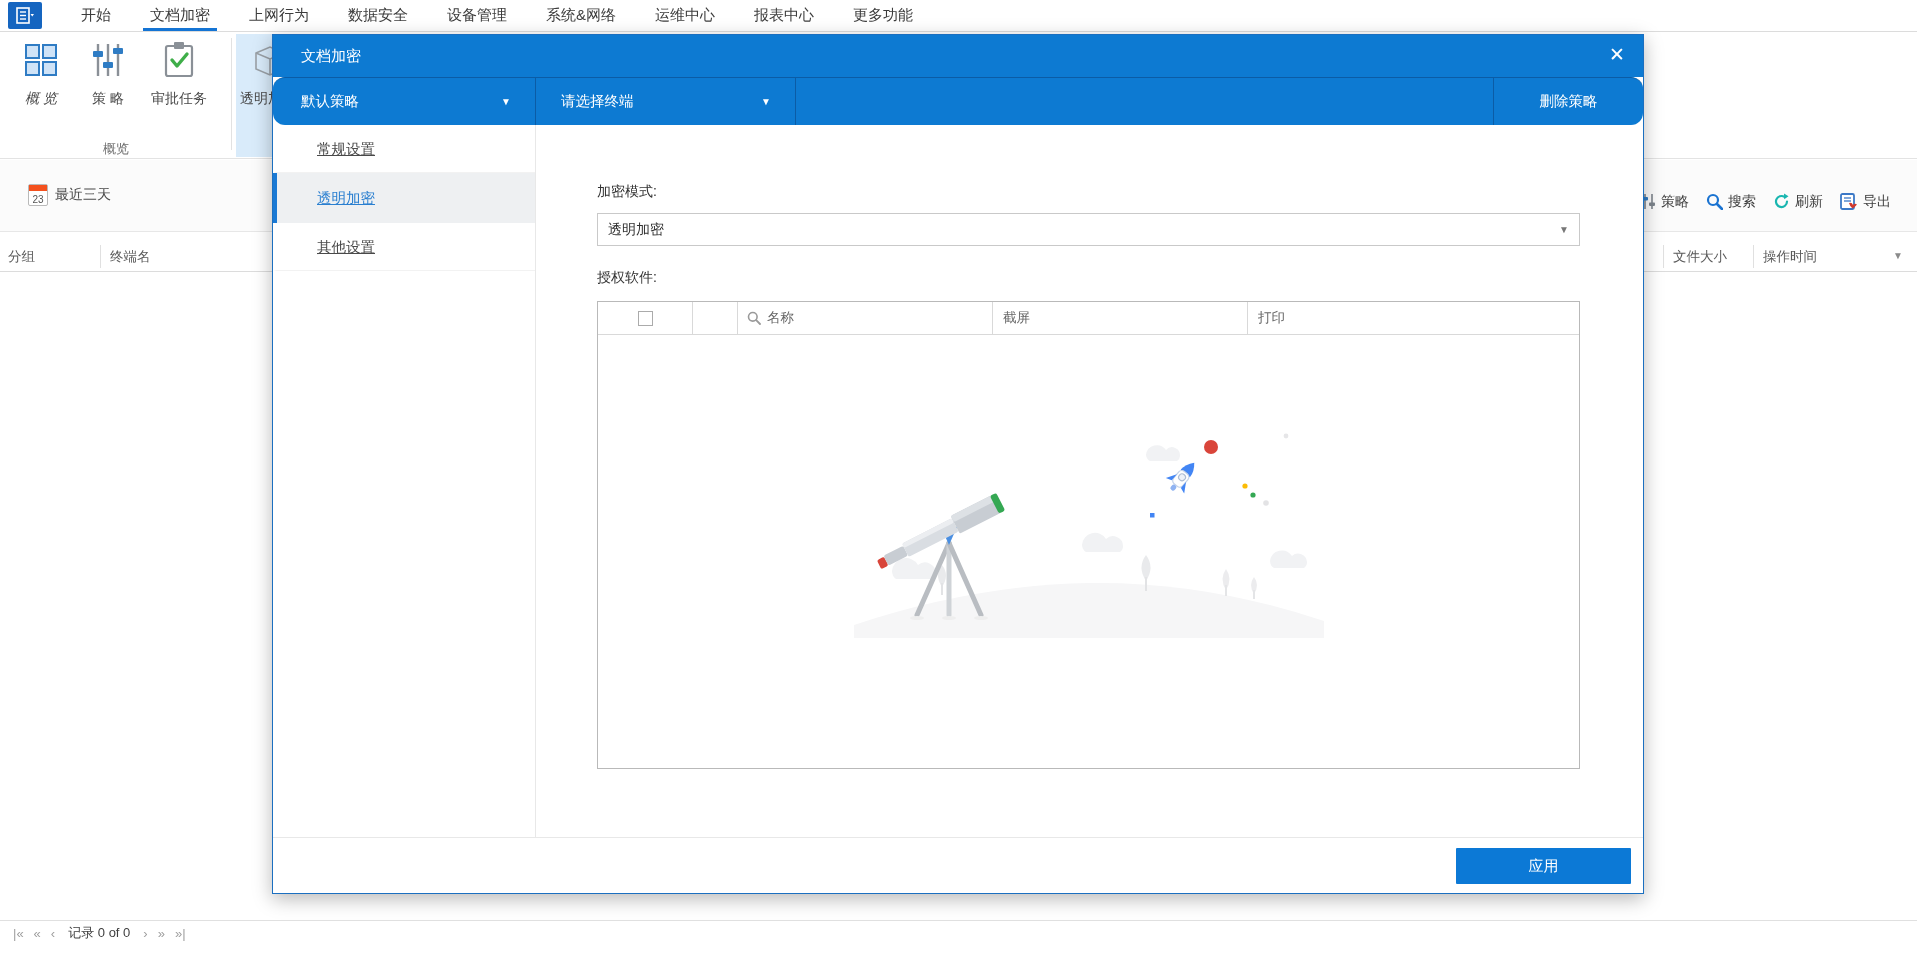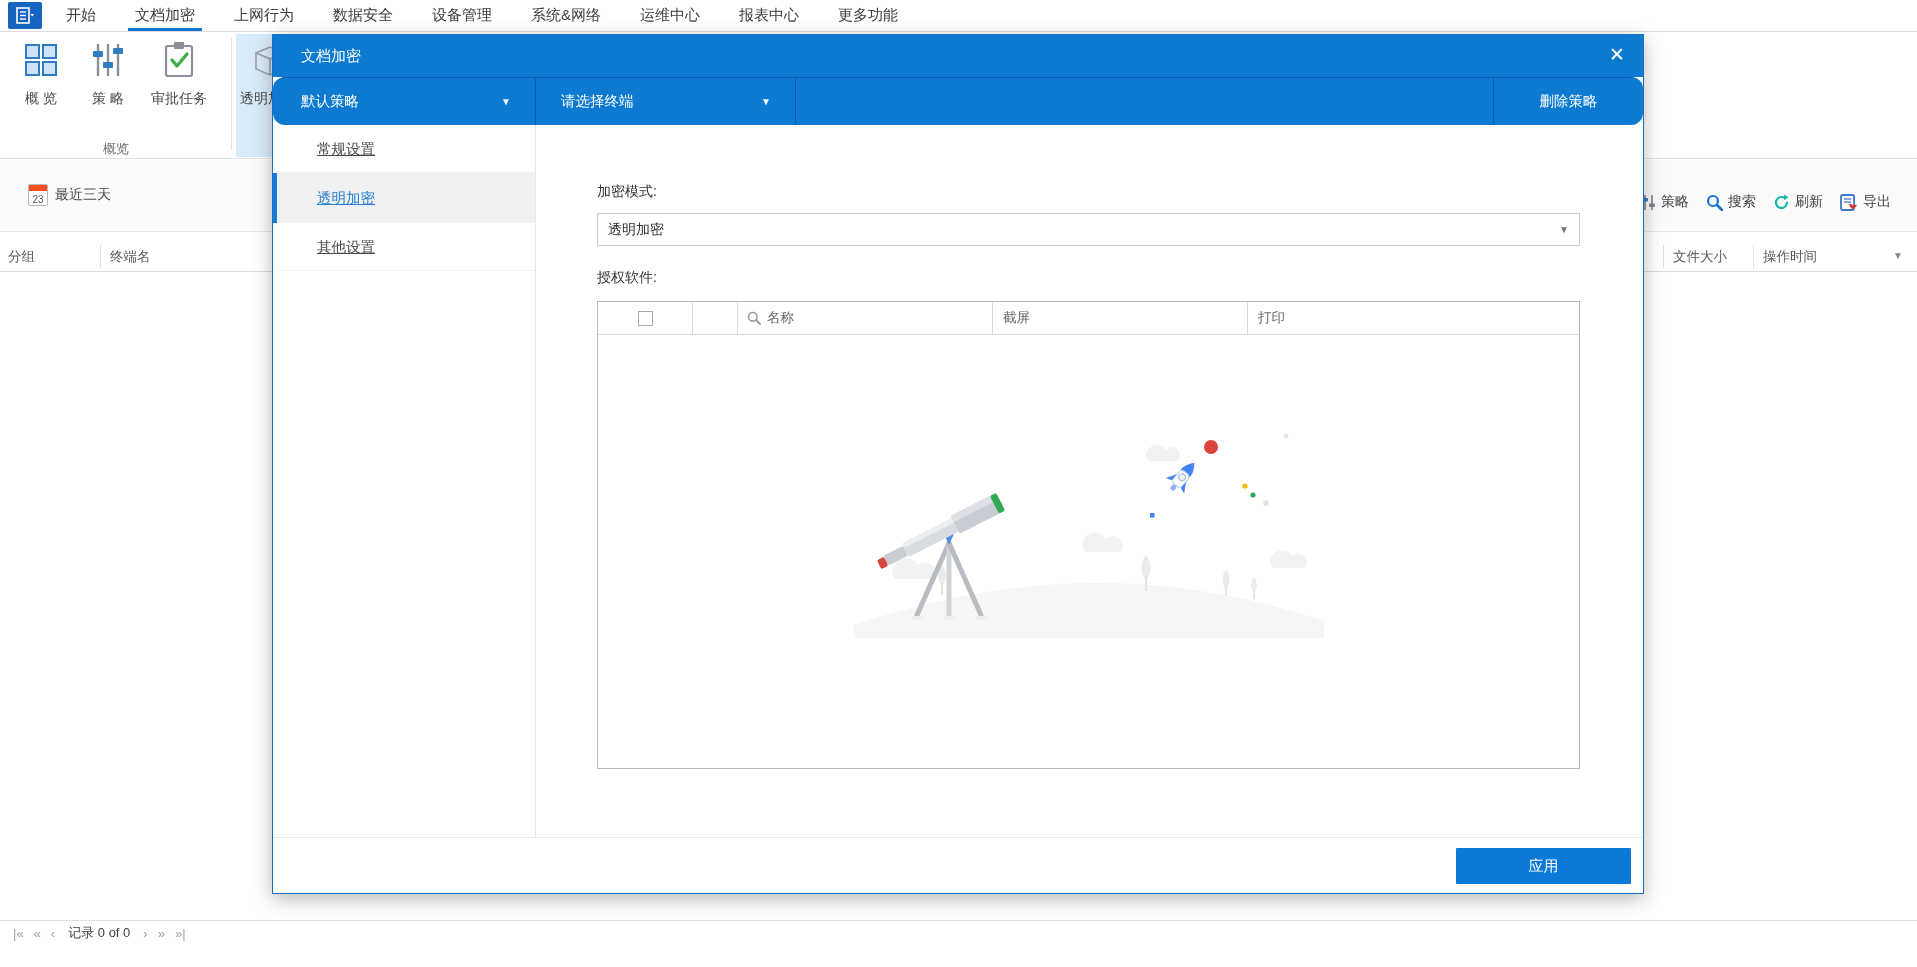--- a/index.html
+++ b/index.html
@@ -4,38 +4,38 @@
 <style>
   * { margin:0; padding:0; box-sizing:border-box; }
   html,body { background:#c7c7c7; }
   #root {
     position:relative; width:1917px; height:967px; background:#fff;
     font-family:"Liberation Sans","DejaVu Sans",sans-serif; overflow:hidden; color:#3f3f3f;
   }
   
   .menubar { position:absolute; top:0; left:0; right:0; height:32px; background:#fff; display:flex; align-items:center; border-bottom:1px solid #dcdcdc; }
   .appbtn { width:34px; height:27px; margin-left:8px; background:#1565c0; border-radius:2px; display:flex; align-items:center; justify-content:center; cursor:pointer; }
-  .menu-items { display:flex; margin-left:24px; height:100%;align-items:center; }
+  .menu-items { display:flex; margin-left:39px; height:100%;align-items:center; }
   .menu-item { font-size:15px; color:#3c3c3c; margin-right:39px; height:100%; display:flex; align-items:center; position:relative; cursor:pointer; white-space:nowrap; }
   .menu-item.active::after { content:""; position:absolute; left:-7px; right:-7px; bottom:0; height:3px; background:#1474d4; }
   
   .ribbon { position:absolute; top:32px; left:0; right:0; height:127px; background:#fff; border-bottom:1px solid #e3e3e3; }
   .ribbon-item { position:absolute; top:6px; text-align:center; cursor:pointer; }
   .ribbon-item .ric { height:44px; display:flex; align-items:center; justify-content:center; }
   .ribbon-item .rlbl { font-size:14px; color:#4a4a4a; margin-top:8px; white-space:nowrap; }
   .ribbon-group-label { position:absolute; top:108px; left:0; width:232px; text-align:center; font-size:13px; color:#6b6b6b; }
   .ribbon-divider { position:absolute; top:6px; left:231px; height:112px; width:1px; background:#e2e2e2; }
   .ribbon-item.hl { left:236px; width:64px; top:2px; height:123px; background:#d9ebfa; padding-top:4px; overflow:hidden; }
   
   .strip { position:absolute; top:160px; left:0; right:0; height:72px; background:#fbfbfb; border-bottom:1px solid #e7e7e7; }
   .datefilter { position:absolute; left:28px; top:24px; display:flex; gap:7px; align-items:center; font-size:14px; color:#4a4a4a; cursor:pointer; }
   .cal { width:20px; height:22px; border:1px solid #b9b9b9; border-radius:2px; background:#fff; position:relative; font-size:10px; color:#555; display:flex; align-items:flex-end; justify-content:center; }
   .cal::before { content:""; position:absolute; top:0; left:0; right:0; height:6px; background:#f4511e; }
   .strip-actions { position:absolute; right:26px; top:33px; display:flex; gap:17px; }
-  .sa-btn { display:flex; align-items:flex-end; gap:5px; font-size:14px; color:#3f3f3f; cursor:pointer; white-space:nowrap; }
+  .sa-btn { display:flex; align-items:flex-start; gap:5px; font-size:14px; color:#3f3f3f; cursor:pointer; white-space:nowrap; }
   
   .bg-header { position:absolute; top:241px; left:0; right:0; height:31px; border-bottom:1px solid #dcdcdc; font-size:13.5px; color:#5a5a5a; }
   .bg-header .col { position:absolute; top:7px; }
   .bg-header .vsep { position:absolute; top:4px; height:23px; width:1px; background:#e0e0e0; }
   .bg-caret { position:absolute; right:14px; top:9px; font-size:10px; color:#8a8a8a; cursor:pointer; }
   
   .pager { position:absolute; top:920px; left:0; right:0; height:25px; background:#fff; border-top:1px solid #e0e0e0; display:flex; align-items:center; padding-left:8px; font-size:13px; color:#3f3f3f; }
   .pager .pg { color:#9f9f9f; font-size:13px; margin:0 5px; cursor:pointer; }
   .pager .rec { margin:0 8px; }
   .statusbar { position:absolute; top:945px; left:0; right:0; height:22px; background:#1173c5; color:#fff; font-size:13px; display:flex; align-items:center; }
@@ -102,21 +102,21 @@
       <div class="menu-item">数据安全</div>
       <div class="menu-item">设备管理</div>
       <div class="menu-item">系统&amp;网络</div>
       <div class="menu-item">运维中心</div>
       <div class="menu-item">报表中心</div>
       <div class="menu-item">更多功能</div>
     </div>
   </div>
 
   <div class="ribbon">
-    <div class="ribbon-item" style="left:12px;width:58px;">
+    <div class="ribbon-item" style="left:12px;width:58px;font-style:italic;">
       <div class="ric">
         <svg width="36" height="36" viewBox="0 0 36 36">
           <rect x="3" y="3" width="13" height="13" fill="#cfe3f7" stroke="#2f7cc4" stroke-width="2"></rect>
           <rect x="20" y="3" width="13" height="13" fill="#cfe3f7" stroke="#2f7cc4" stroke-width="2"></rect>
           <rect x="3" y="20" width="13" height="13" fill="#cfe3f7" stroke="#2f7cc4" stroke-width="2"></rect>
           <rect x="20" y="20" width="13" height="13" fill="#cfe3f7" stroke="#2f7cc4" stroke-width="2"></rect>
         </svg>
       </div>
       <div class="rlbl">概 览</div>
     </div>

